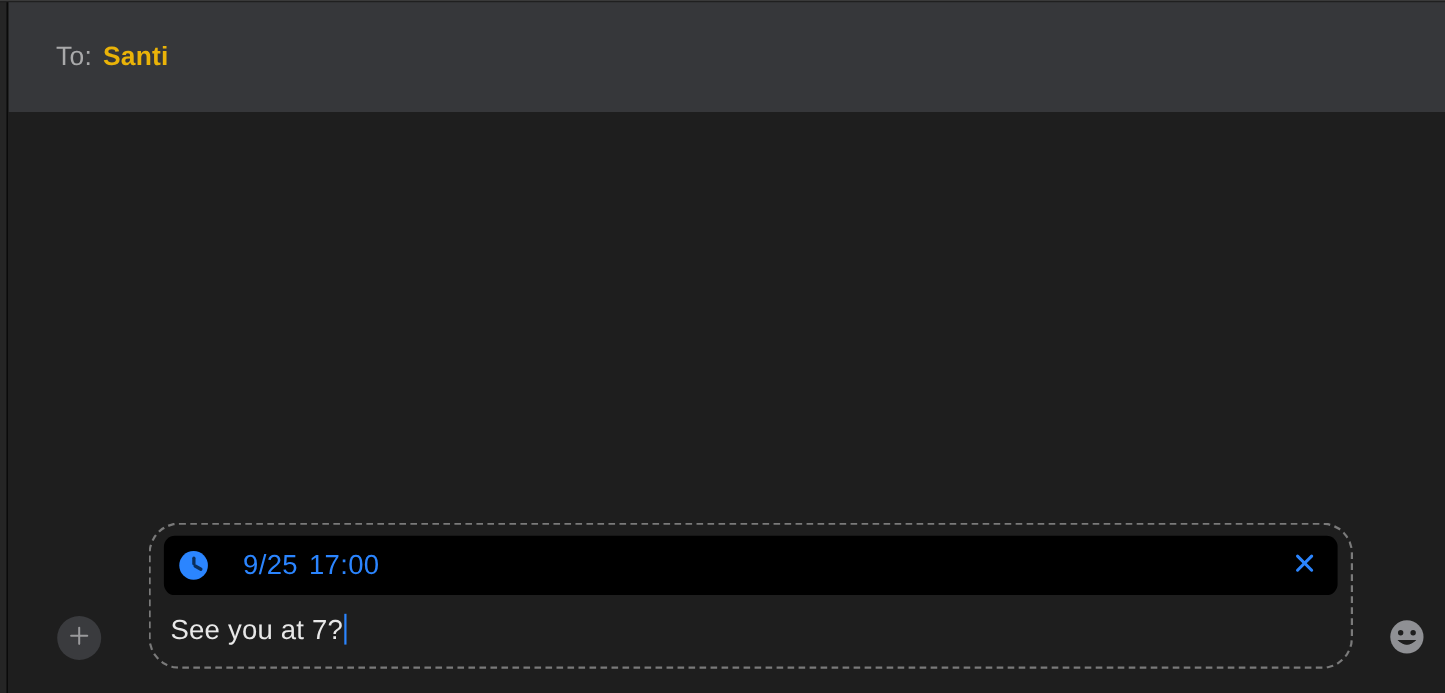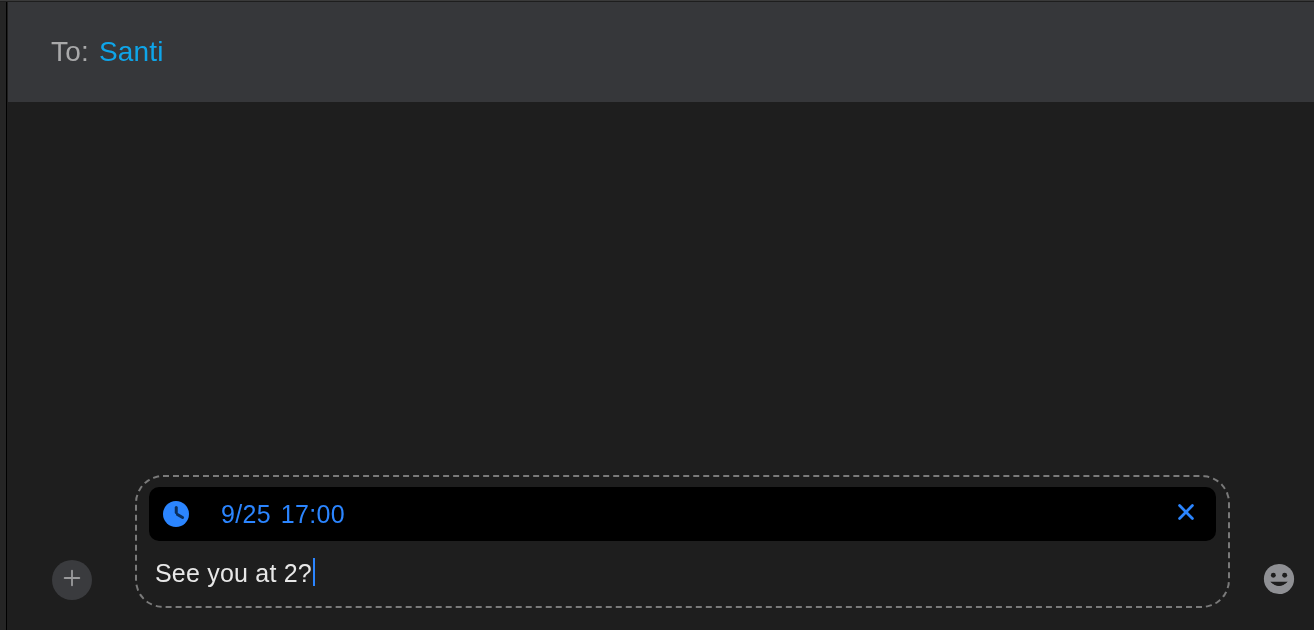--- a/index.html
+++ b/index.html
@@ -31,28 +31,28 @@
       right: 0;
       top: 1px;
       height: 100px;
       background: #36373a;
       display: flex;
       align-items: center;
       padding-left: 43px;
     }
     .to-label {
       color: #a9a9aa;
-      font-size: 28px;
+      font-size: 24px;
       font-weight: 400;
       letter-spacing: 0.2px;
     }
     .to-value {
-      color: #0ea5e9;
-      font-size: 28px;
-      font-weight: 400;
+      color: #eab308;
+      font-size: 24px;
+      font-weight: 700;
       margin-left: 10px;
       letter-spacing: 0.2px;
     }
     .conversation-area {
       position: absolute;
       left: 8px;
       right: 0;
       top: 101px;
       bottom: 0;
       background: #1e1e1e;
@@ -216,21 +216,21 @@
       <span class="close-x">
         <span>
           <svg viewBox="0 0 24 24" fill="none" stroke="#2b85ff" stroke-width="3" stroke-linecap="round">
             <line x1="5" y1="5" x2="19" y2="19"></line>
             <line x1="19" y1="5" x2="5" y2="19"></line>
           </svg>
         </span>
       </span>
     </div>
     <div class="message-row">
-      <span class="message-text">See you at 2?</span>
+      <span class="message-text">See you at 7?</span>
         <span class="cursor-caret"></span>
     </div>
   </div>
 
   <div class="emoji-button">
     <span>
       <svg viewBox="0 0 36 36">
         <circle cx="18" cy="18" r="16" fill="#8f9094"></circle>
         <circle cx="12" cy="14" r="2.6" fill="#1e1e1e"></circle>
         <circle cx="24" cy="14" r="2.6" fill="#1e1e1e"></circle>

